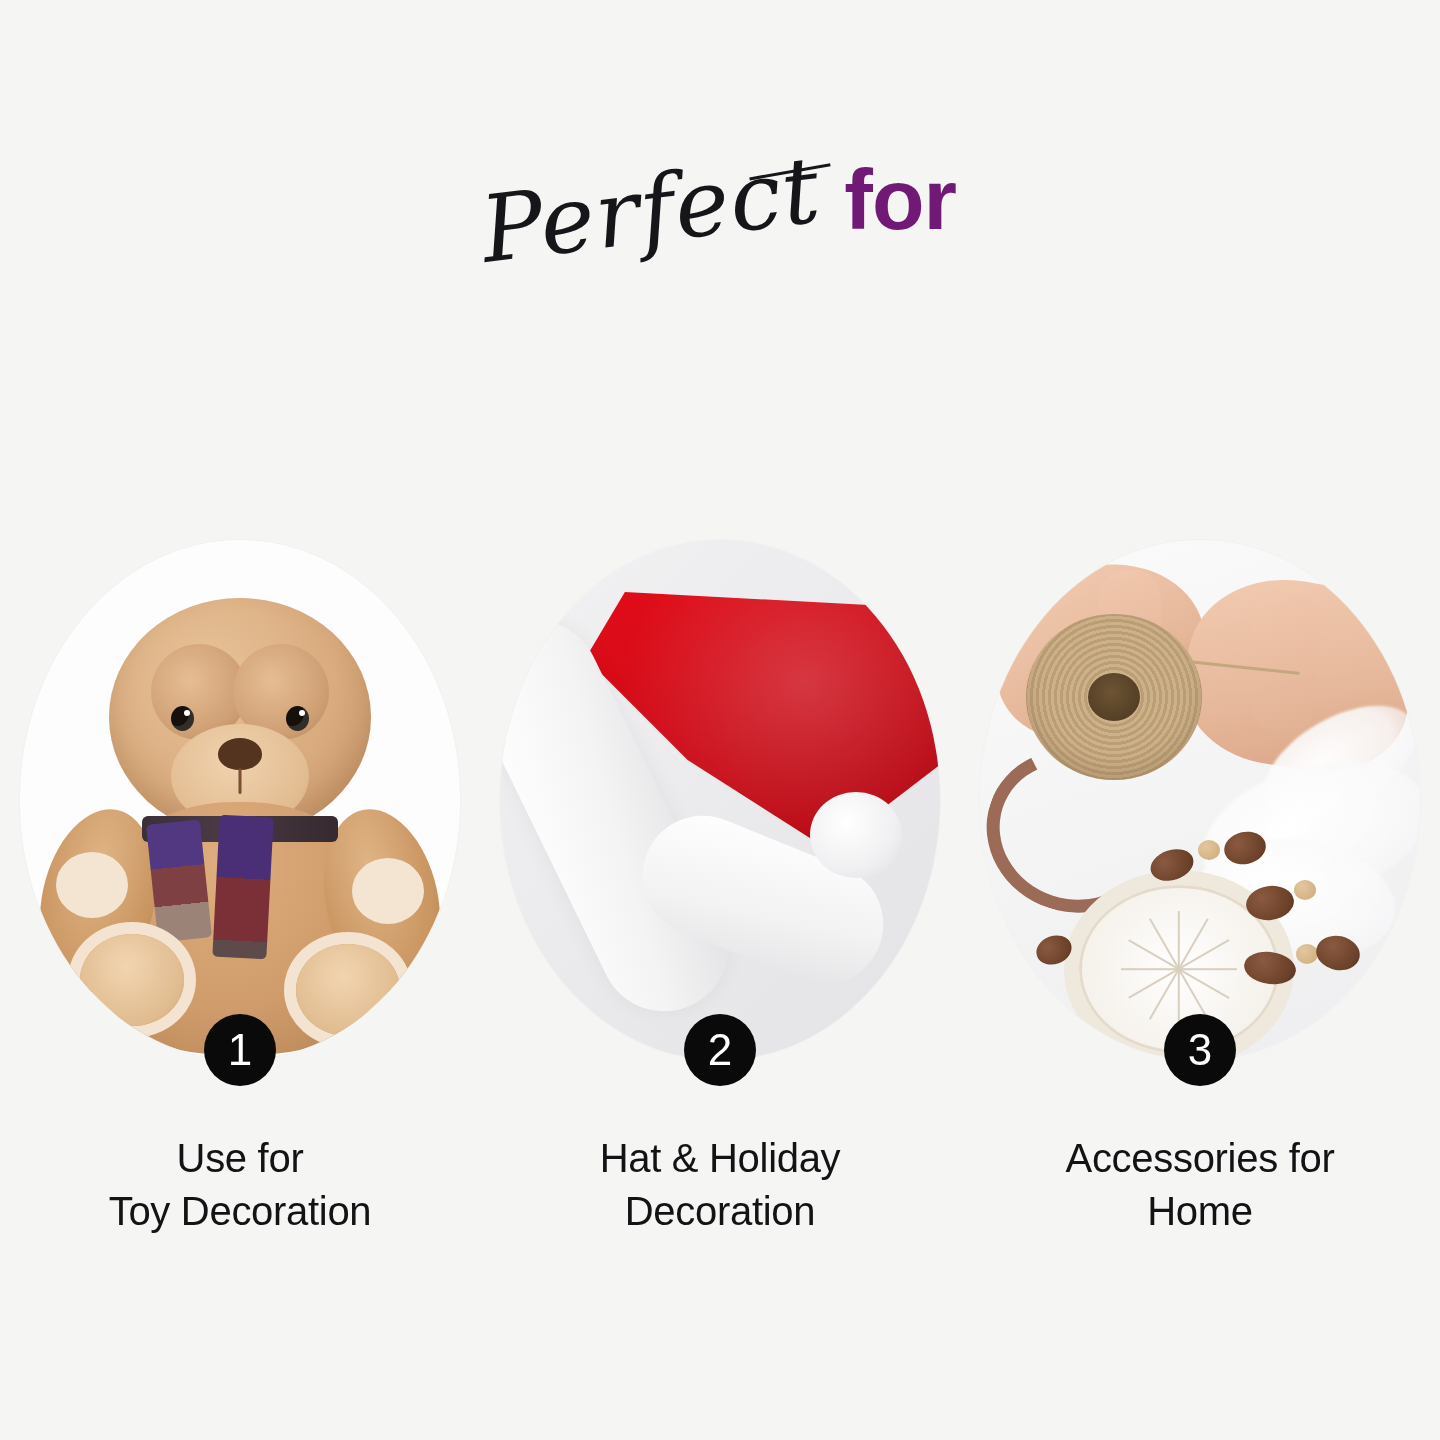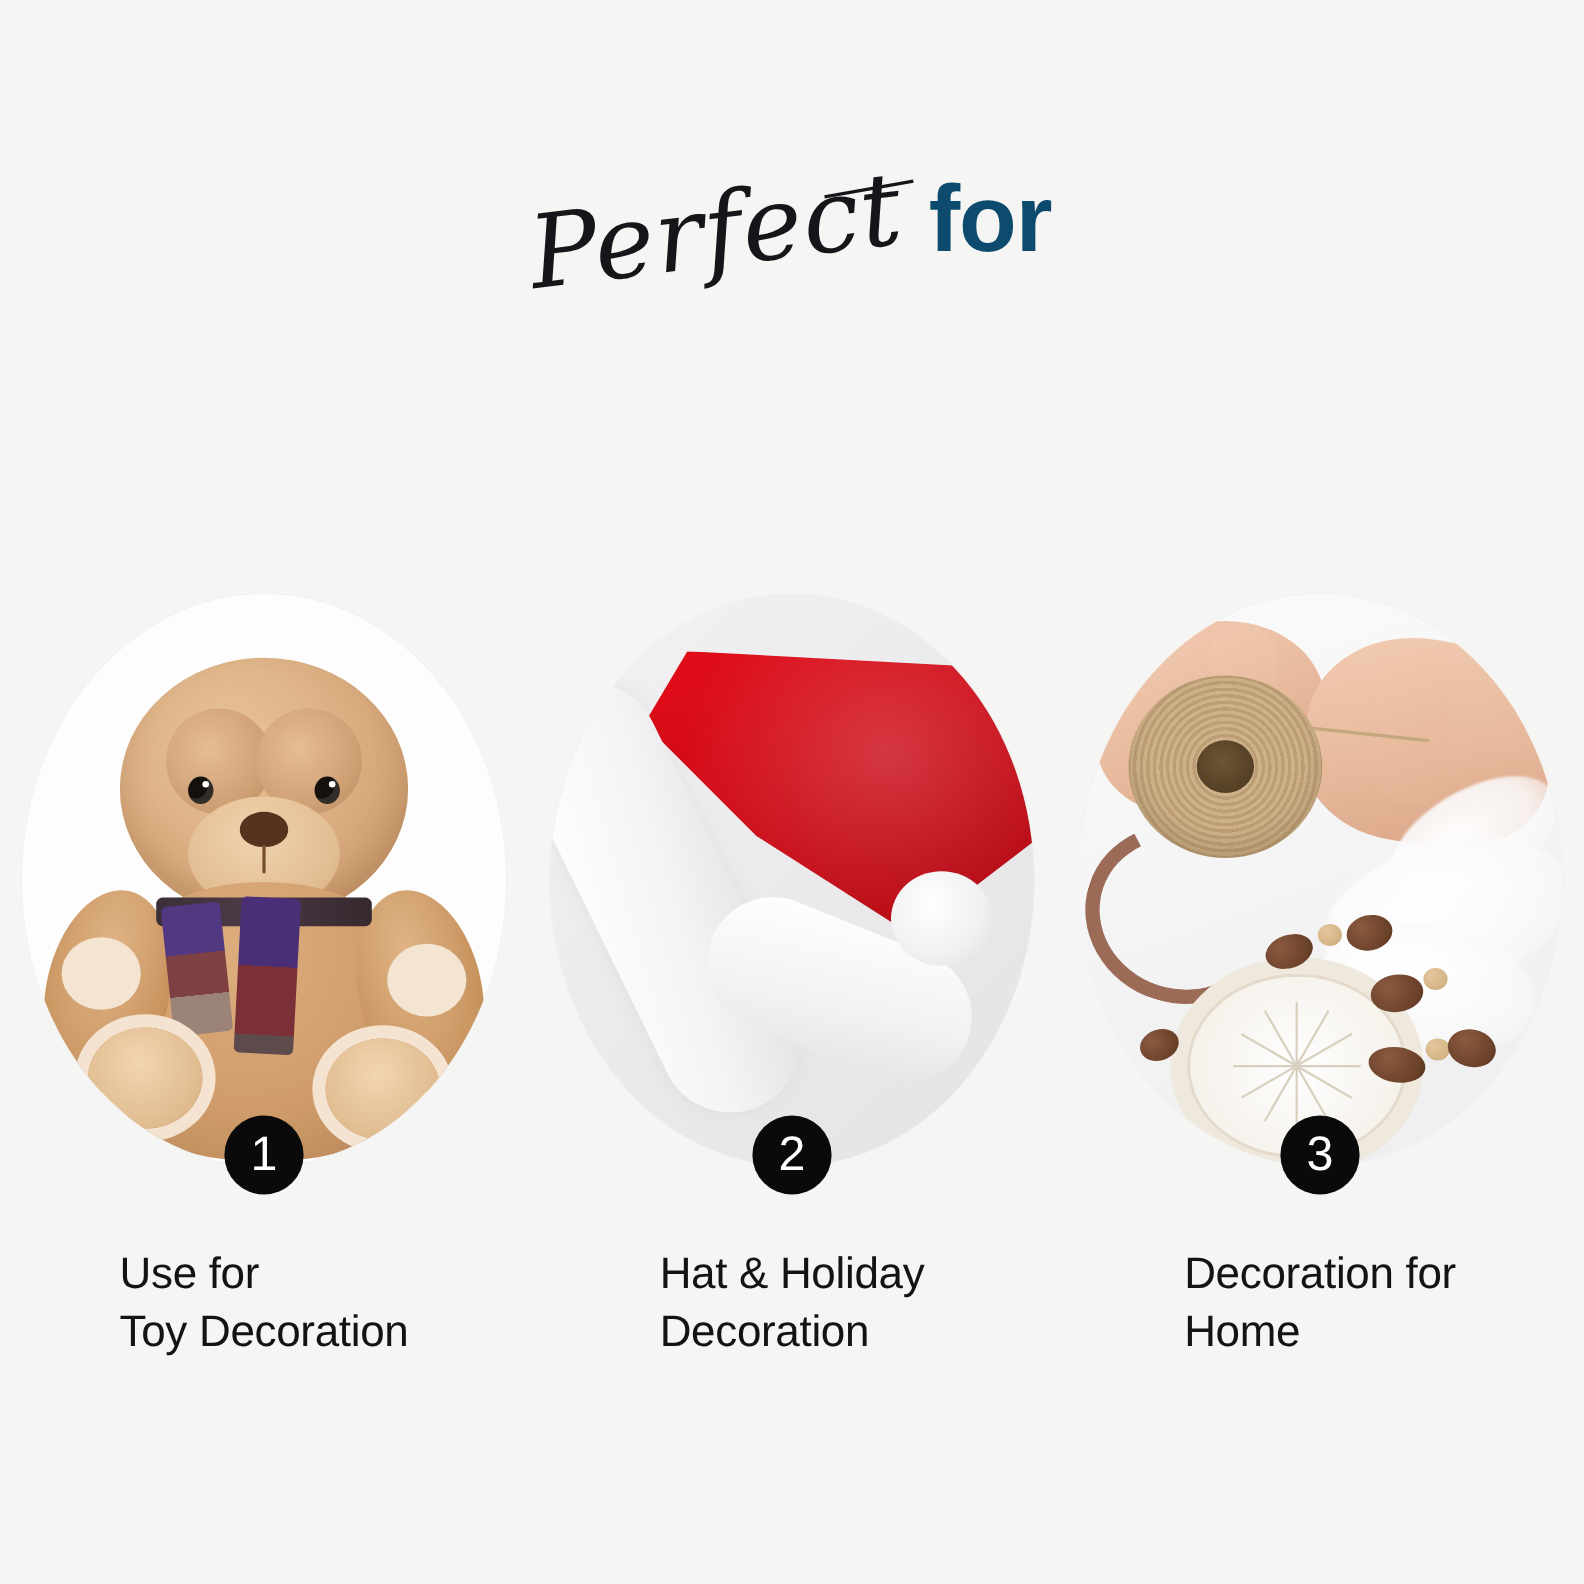--- a/index.html
+++ b/index.html
@@ -55,21 +55,21 @@
     width: 82px;
     height: 3px;
     background: #16161a;
     transform: rotate(-3deg);
   }
   .for-word {
     font-family: "Liberation Sans", sans-serif;
     font-weight: 700;
     font-size: 86px;
     line-height: 1;
-    color: #0c4a6e;
+    color: #701a75;
     letter-spacing: -1px;
     position: relative;
     top: 4px;
   }
   .heading-line-2 {
     position: absolute;
     left: 0;
     top: 232px;
     width: 1440px;
     text-align: center;
@@ -132,21 +132,21 @@
     font-family: "Liberation Sans", sans-serif;
     font-size: 44px;
     font-weight: 400;
     line-height: 1;
     z-index: 5;
   }
 
   
   .caption {
     margin-top: 72px;
-    text-align: left;
+    text-align: center;
     font-family: "Liberation Sans", sans-serif;
     font-weight: 400;
     font-size: 40px;
     line-height: 1.32;
     color: #131315;
     white-space: pre-line;
     letter-spacing: -0.3px;
   }
 
   
@@ -430,17 +430,17 @@
           <div class="bead b3"></div>
           <div class="bead b4"></div>
           <div class="bead small b5"></div>
           <div class="bead b6"></div>
           <div class="bead small b7"></div>
           <div class="bead b8"></div>
         </div>
       </div>
       <div class="badge">3</div>
     </div>
-    <div class="caption">Decoration for
+    <div class="caption">Accessories for
 Home</div>
   </div>
 
 </div>
 
 </body></html>

